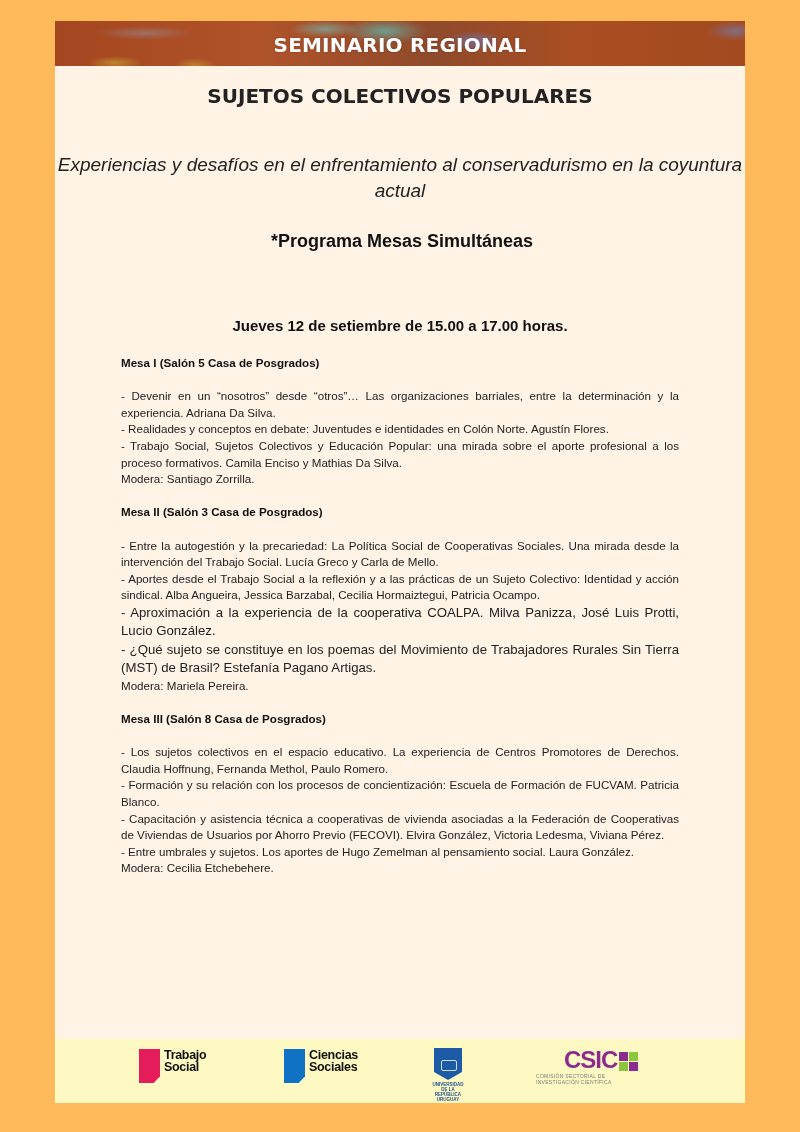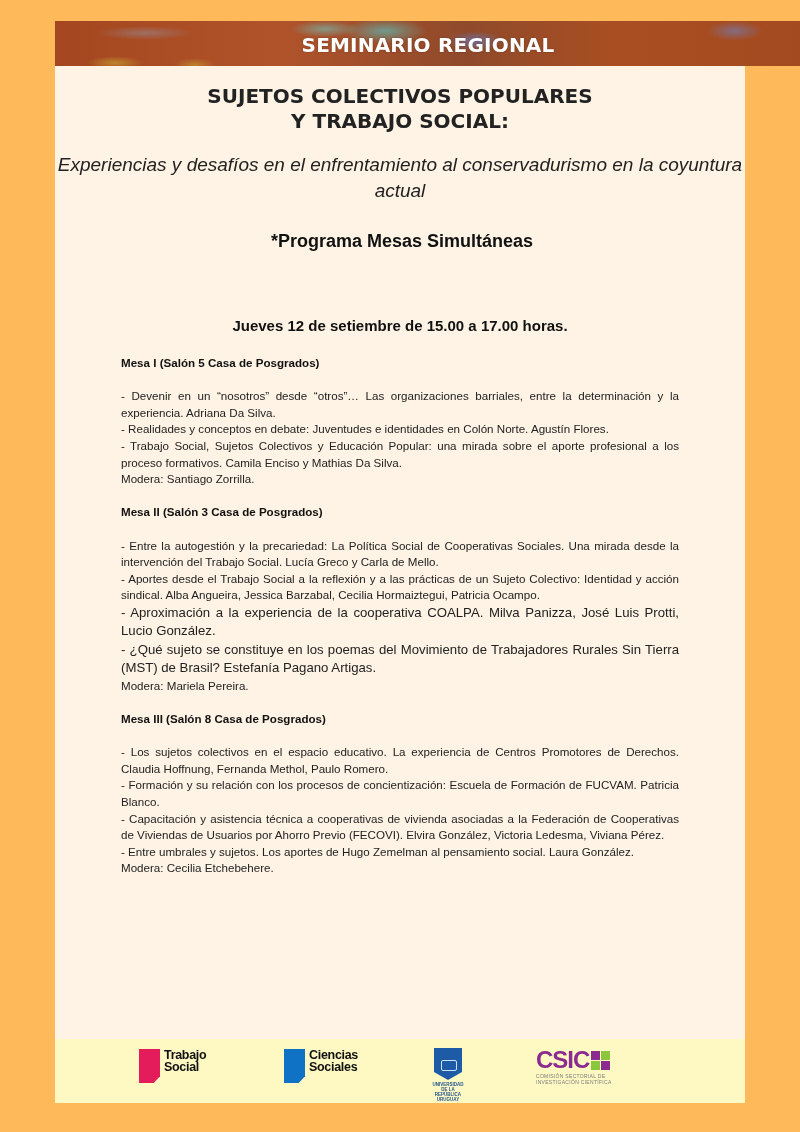--- a/index.html
+++ b/index.html
@@ -10,21 +10,21 @@
       overflow: hidden;
       font-family: "Liberation Sans", sans-serif;
     }
     .panel {
       position: absolute;
       left: 55px; top: 21px;
       width: 690px; height: 1082px;
       background: #fef3e4;
     }
     .banner {
-      position: absolute; left: 0; top: 0; width: 746px; height: 45px;
+      position: absolute; left: 0; top: 0; width: 690px; height: 45px;
       background:
         radial-gradient(ellipse 60px 18px at 330px 10px, rgba(104,168,160,0.85), transparent 70%),
         radial-gradient(ellipse 40px 14px at 420px 20px, rgba(110,120,190,0.75), transparent 70%),
         radial-gradient(ellipse 50px 12px at 270px 8px, rgba(120,180,170,0.7), transparent 70%),
         radial-gradient(ellipse 70px 10px at 90px 12px, rgba(150,140,150,0.55), transparent 70%),
         radial-gradient(ellipse 40px 10px at 60px 42px, rgba(200,160,50,0.7), transparent 70%),
         radial-gradient(ellipse 30px 10px at 140px 44px, rgba(200,160,50,0.6), transparent 70%),
         radial-gradient(ellipse 40px 14px at 680px 10px, rgba(110,130,190,0.6), transparent 70%),
         linear-gradient(90deg, #a4461f 0%, #b0532a 30%, #8f4a2b 55%, #a94e22 75%, #a44a20 100%);
       display: flex; align-items: center; justify-content: center;
@@ -111,21 +111,21 @@
       position: relative;
     }
     .shield-inner {
       position: absolute; left: 7px; top: 12px; width: 14px; height: 9px;
       border: 1px solid #cfe2f5; border-radius: 2px;
     }
     .udelar-text {
       font-size: 4.5px; line-height: 5px; color: #1d4f8f; font-weight: bold; margin-top: 2px;
     }
     .logo-csic { left: 481px; top: 10px; }
-    .csic-row { display: flex; align-items: center; }
+    .csic-row { display: flex; align-items: flex-end; margin-left: 28px; }
     .csic-word {
       font-size: 24px; font-weight: bold; color: #8b2b8f; letter-spacing: -1px; line-height: 22px;
     }
     .csic-grid {
       margin-left: 2px;
       display: grid; grid-template-columns: 9px 9px; grid-template-rows: 9px 9px; gap: 1px;
     }
     .csic-grid span:nth-child(1) { background: #8b2b8f; }
     .csic-grid span:nth-child(2) { background: #8cc63f; }
     .csic-grid span:nth-child(3) { background: #8cc63f; }
@@ -136,21 +136,20 @@
 <body>
 
 <div class="panel">
 
   <div class="banner">
     <div class="banner-title">SEMINARIO REGIONAL</div>
   </div>
 
   <div class="main-title">
     <div>SUJETOS COLECTIVOS POPULARES</div>
-    <div>Y TRABAJO SOCIAL:</div>
   </div>
 
   <div class="subtitle">
     <div>Experiencias y desafíos en el enfrentamiento al conservadurismo en la coyuntura</div>
     <div>actual</div>
   </div>
 
   <div class="program">*Programa Mesas Simultáneas</div>
 
   <div class="date">Jueves 12 de setiembre de 15.00 a 17.00 horas.</div>

